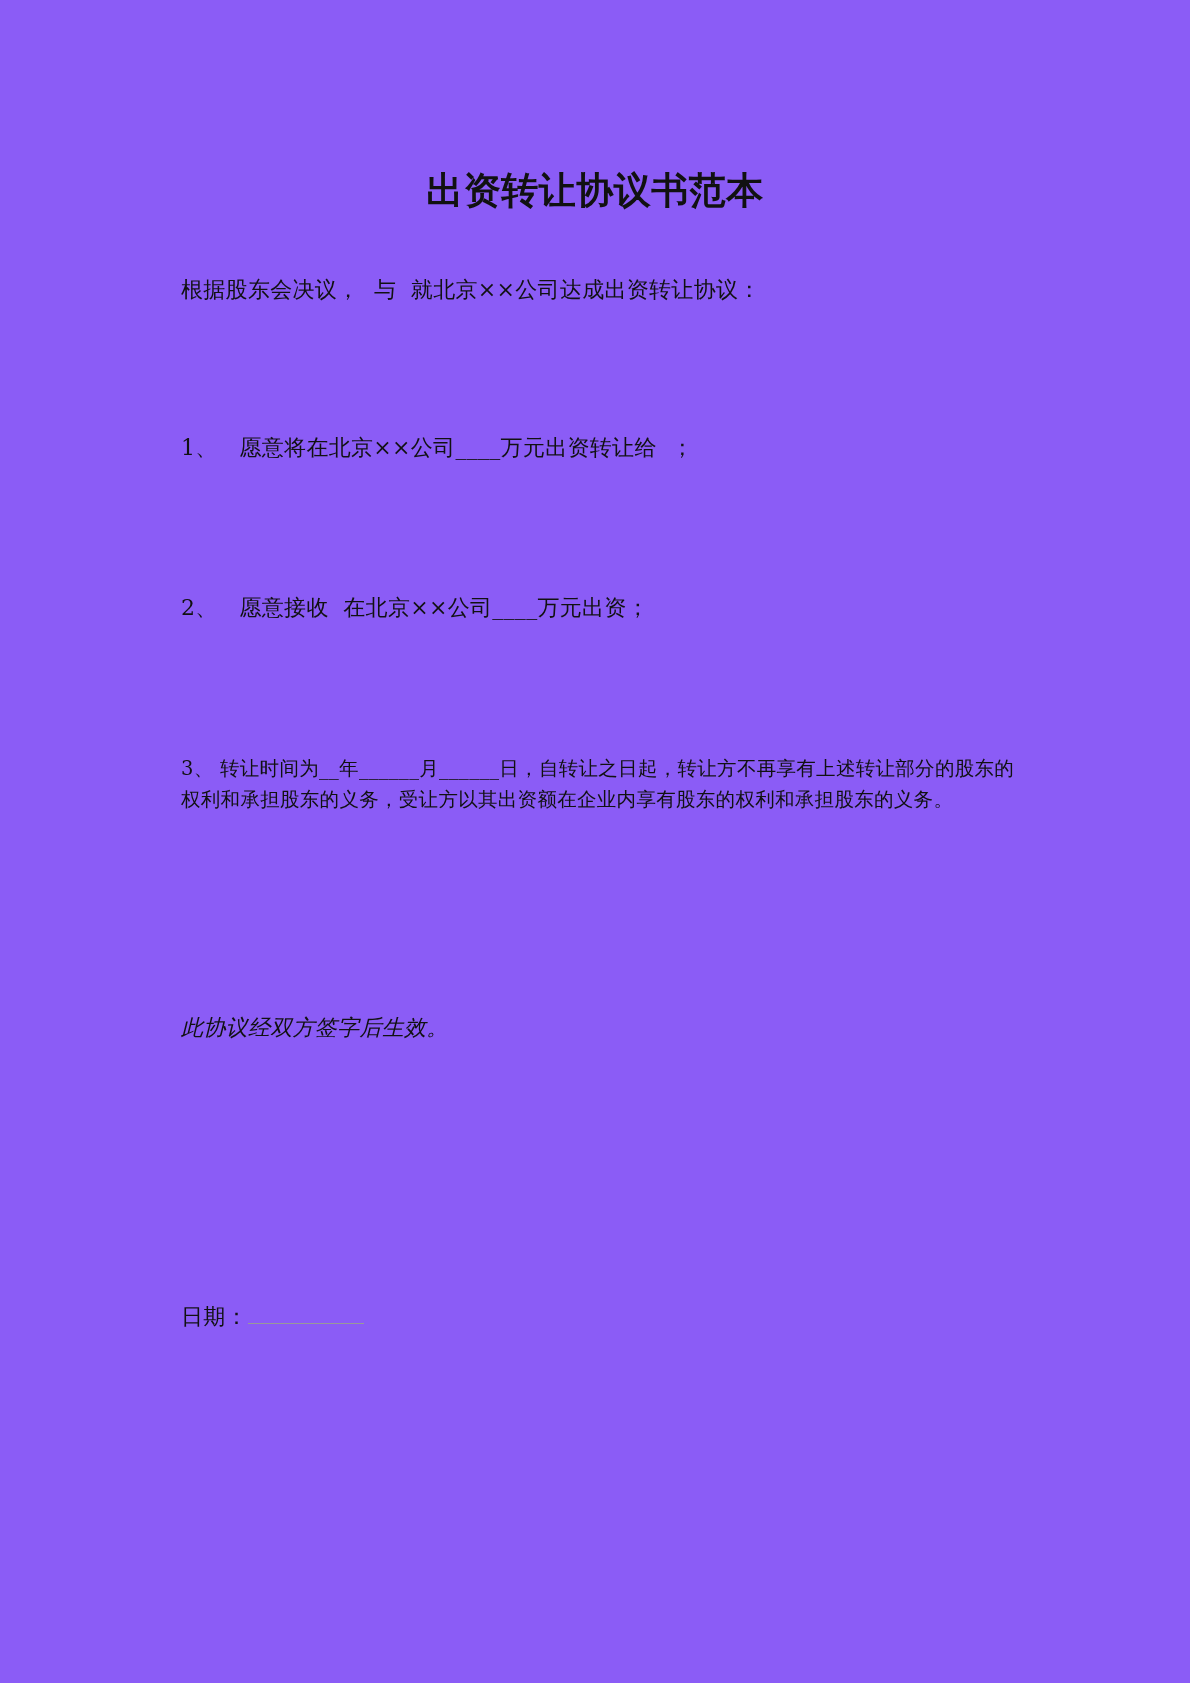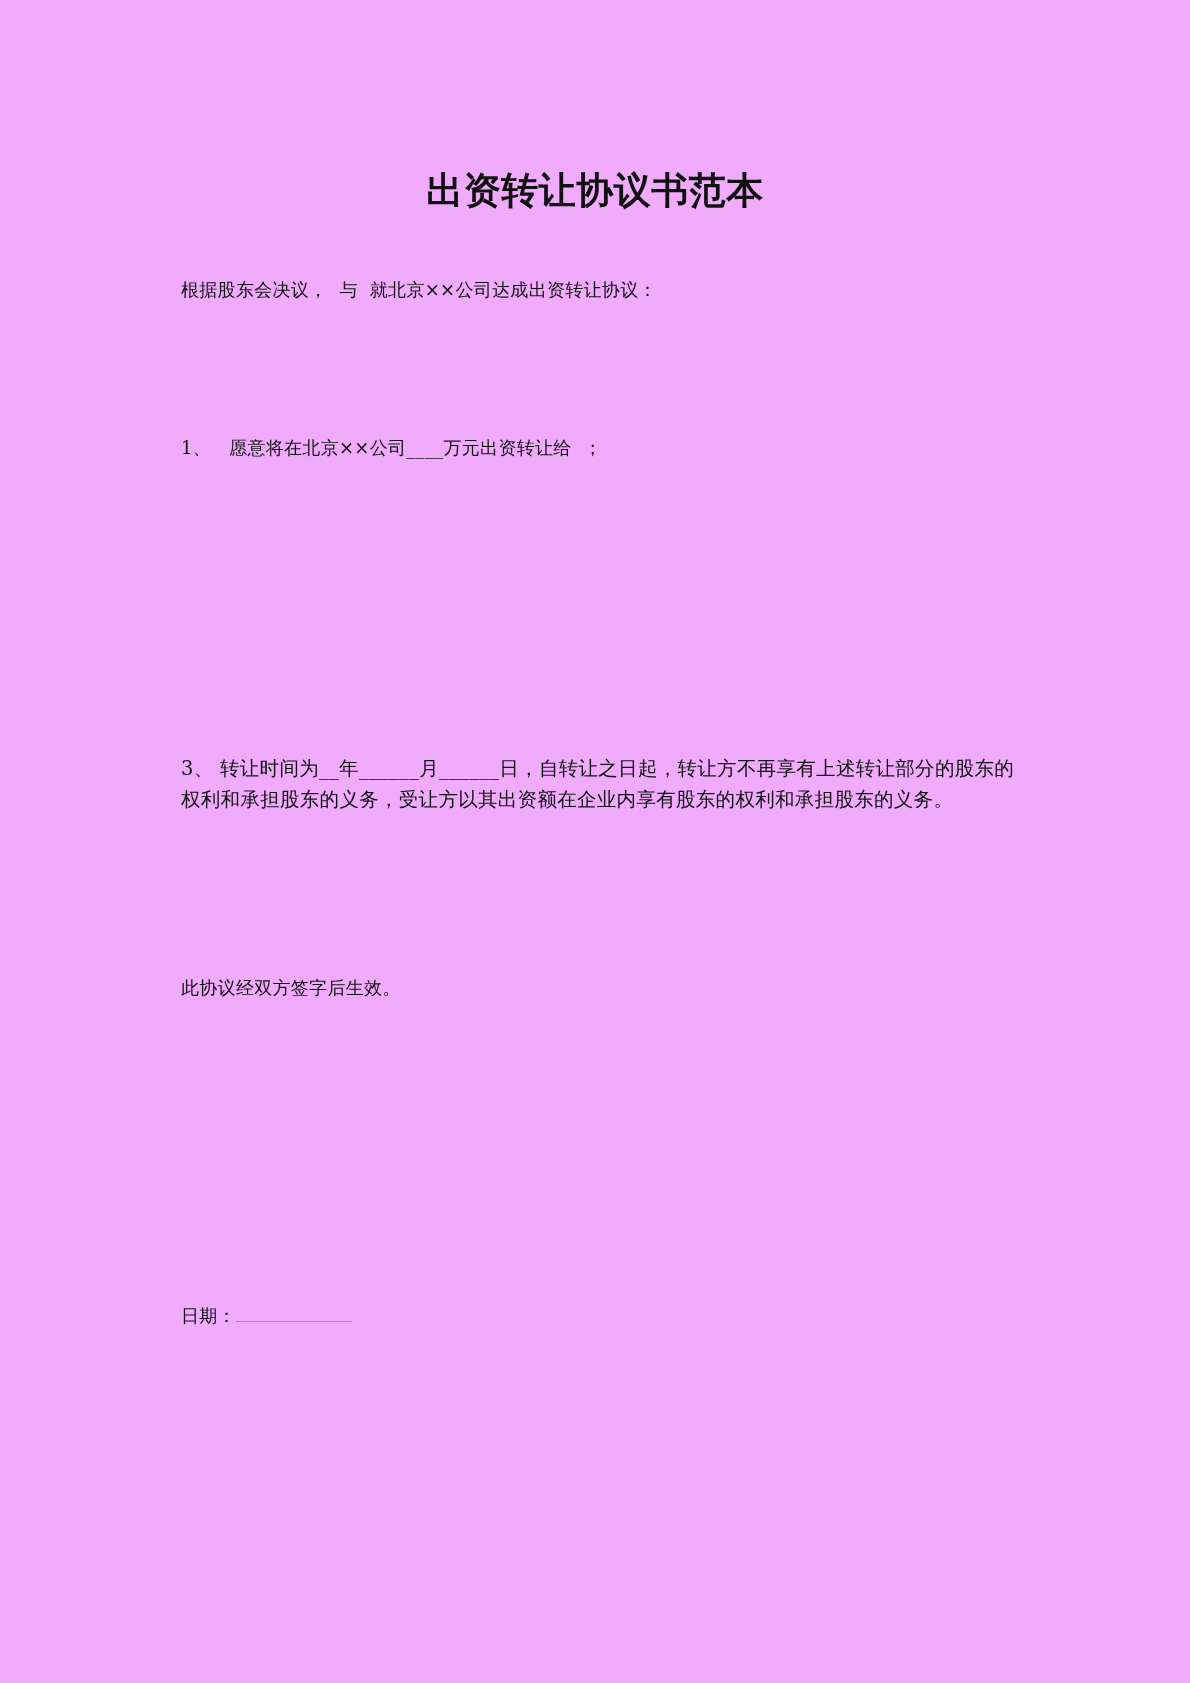--- a/index.html
+++ b/index.html
@@ -13,38 +13,38 @@
       position: relative;
       overflow: hidden;
       color: #111111;
       font-family: "DejaVu Serif", "Liberation Serif", serif;
     }
     .page {
       position: absolute;
       left: 0; top: 0;
       width: 1190px;
       height: 1683px;
-      background: #f0abfc;
+      background: #8b5cf6;
     }
     .title {
       position: absolute;
       left: 0;
       width: 1190px;
       top: 166px;
       text-align: center;
       font-size: 37px;
       font-weight: bold;
       letter-spacing: 0.5px;
       line-height: 50px;
       font-family: "DejaVu Sans", "Liberation Sans", sans-serif;
     }
     .line {
       position: absolute;
       left: 181px;
-      font-size: 18px;
+      font-size: 22px;
       line-height: 31px;
       white-space: pre;
       letter-spacing: 0.3px;
     }
     .para {
       position: absolute;
       left: 181px;
       width: 835px;
       font-size: 19.5px;
       line-height: 31px;
@@ -61,21 +61,22 @@
 <body>
 
 <div class="page">
 
   <div class="title">出资转让协议书范本</div>
 
   <div class="line" style="top:274px;">根据股东会决议，  与  就北京××公司达成出资转让协议：</div>
 
   <div class="line" style="top:432px;text-align:right;"><span>1、</span><span>   </span><span>愿意将在北京××公司</span><span>____</span><span>万元出资转让给  ；</span></div>
 
+  <div class="line" style="top:592px;"><span>2、</span><span>   </span><span>愿意接收  在北京××公司</span><span>____</span><span>万元出资；</span></div>
 
   <div class="para" style="top:753px;"><span>3、</span><span>   </span><span>转让时间为__年______月______日，自转让之日起，转让方不再享有上述转让部分的股东的权利和承担股东的义务，受让方以其出资额在企业内享有股东的权利和承担股东的义务。</span></div>
 
-  <div class="line" style="top:972px;">此协议经双方签字后生效。</div>
+  <div class="line" style="top:1012px;font-style:italic;">此协议经双方签字后生效。</div>
 
 
   <div class="line" style="top:1301px;font-family:Liberation Serif, serif;"><span>日期：</span><span class="sig-blank" style="width:116px;"></span></div>
 
 </div>
 
 </body></html>

